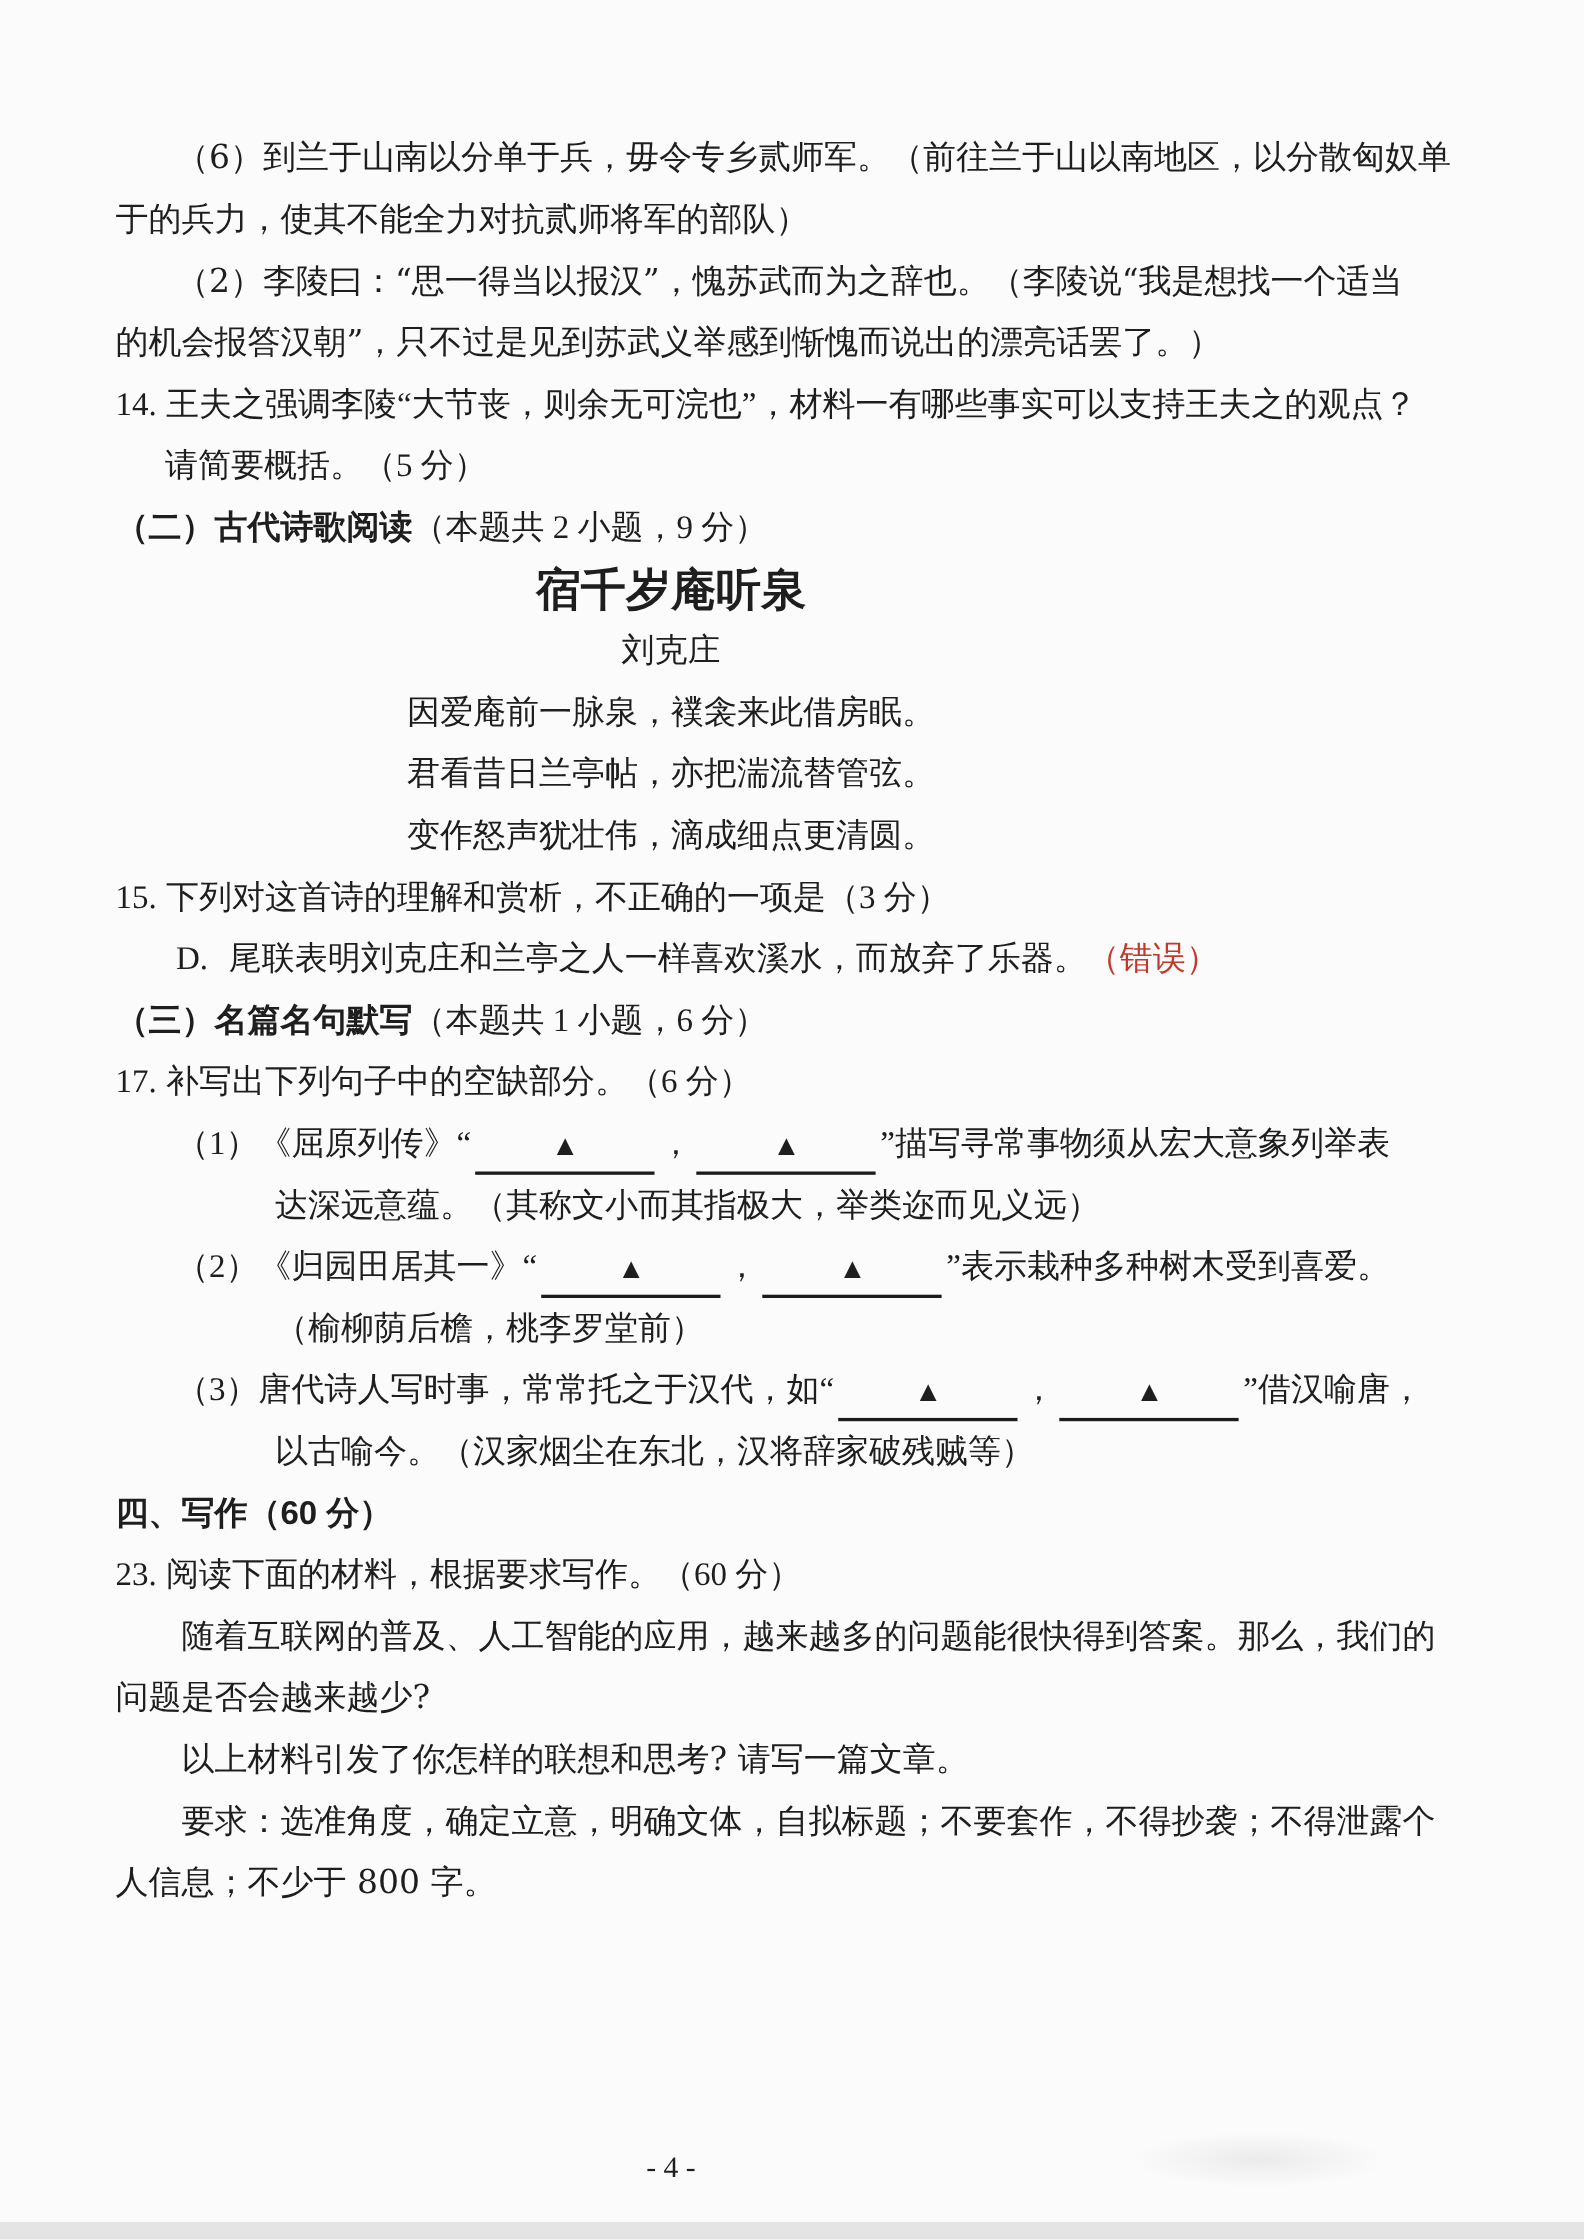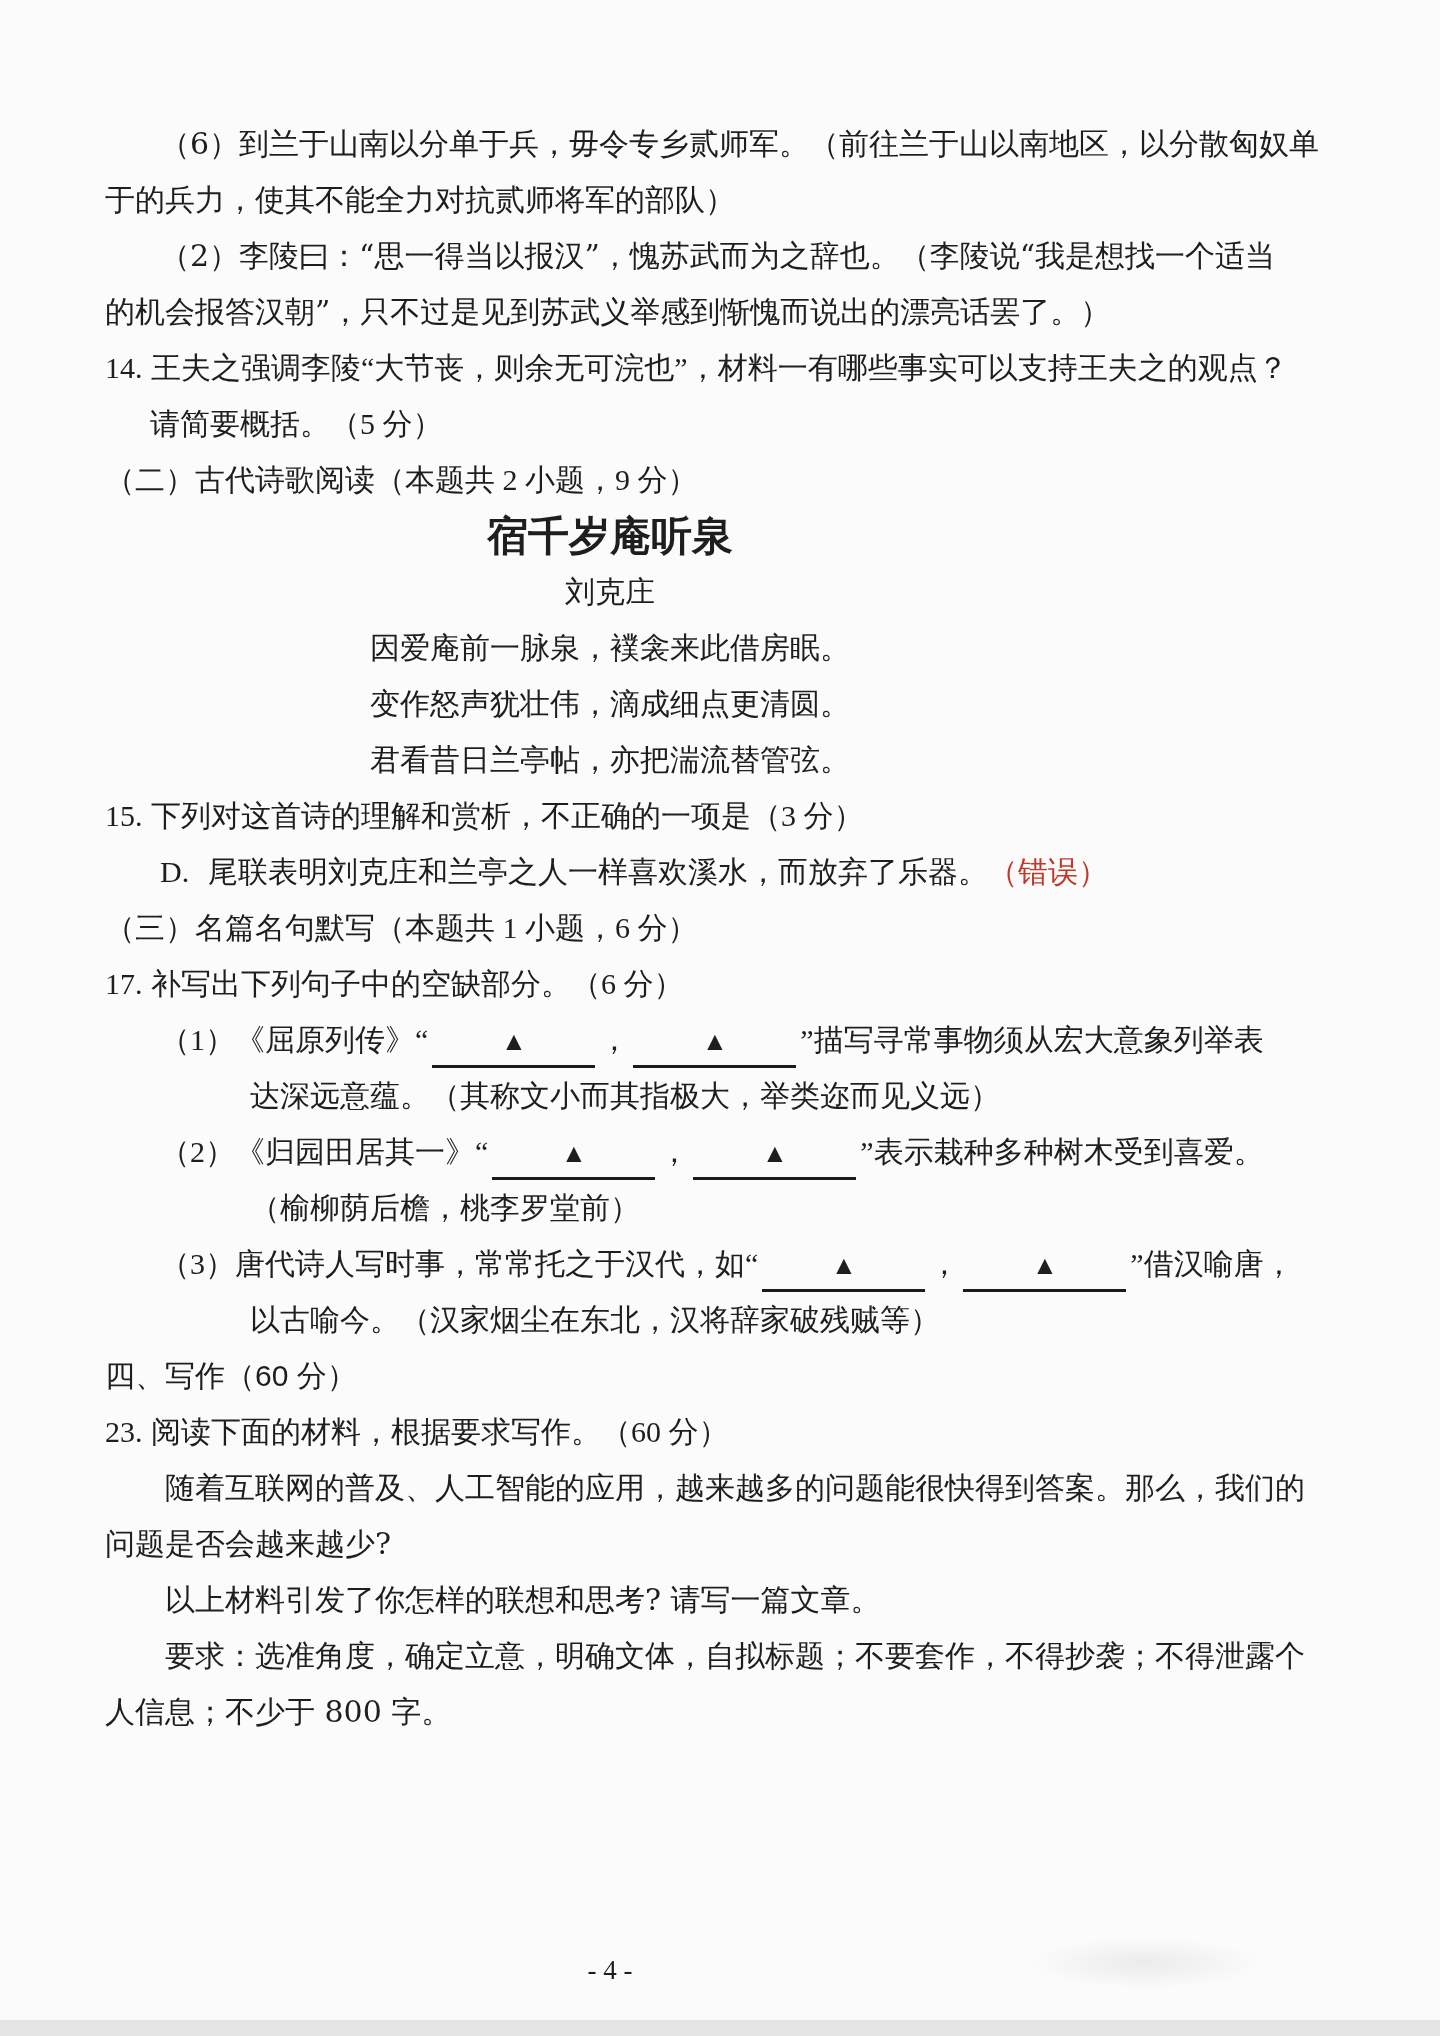--- a/index.html
+++ b/index.html
@@ -6,21 +6,21 @@
   .page{position:relative;width:1440px;height:2036px;background:#fbfbfb;overflow:hidden;
         color:#1e1e1e;font-family:"Liberation Serif","DejaVu Serif",serif;}
   .content{position:absolute;left:105px;top:116px;width:1310px;font-size:30px;}
   .line{height:56px;line-height:56px;white-space:nowrap;}
   .num{display:inline-block;min-width:46px;}
   .dnum{display:inline-block;min-width:48px;}
   .ind45{padding-left:45px;}
   .ind55{padding-left:55px;}
   .ind60{padding-left:60px;}
   .ind145{padding-left:145px;}
-  .hdr{font-family:"Liberation Sans","DejaVu Sans",sans-serif;font-weight:normal;}
+  .hdr{font-family:"Liberation Sans","DejaVu Sans",sans-serif;font-weight:bold;}
   .center-block{width:1010px;text-align:center;}
   .poem-title{font-family:"Liberation Sans","DejaVu Sans",sans-serif;font-weight:bold;font-size:41px;}
   .kai{font-family:"DejaVu Serif","Liberation Serif",serif;}
   .red{color:#c0392b;}
   .blank{display:inline-block;width:163px;border-bottom:3px solid #1b1b1b;text-align:center;
          height:40px;line-height:34px;vertical-align:bottom;font-size:26px;margin:0 4px;}
   .footer-line{position:absolute;top:1942px;left:105px;width:1010px;text-align:center;
                font-size:27px;line-height:56px;}
   .scan-strip{position:absolute;left:0;bottom:0;width:1440px;height:16px;background:#e4e4e4;}
   .smudge{position:absolute;left:1030px;top:1938px;width:230px;height:50px;
@@ -39,22 +39,22 @@
 
     <div class="line"><span class="num">14.</span><span>王夫之强调李陵“大节丧，则余无可浣也”，材料一有哪些事实可以支持王夫之的观点？</span></div>
     <div class="line ind45">请简要概括。（5 分）</div>
 
     <div class="line"><span class="hdr">（二）古代诗歌阅读</span><span>（本题共 2 小题，9 分）</span></div>
 
     <div class="center-block">
       <div class="line poem-title">宿千岁庵听泉</div>
       <div class="line kai">刘克庄</div>
       <div class="line kai">因爱庵前一脉泉，襆衾来此借房眠。</div>
+      <div class="line kai">君看昔日兰亭帖，亦把湍流替管弦。</div>
       <div class="line kai">变作怒声犹壮伟，滴成细点更清圆。</div>
-      <div class="line kai">君看昔日兰亭帖，亦把湍流替管弦。</div>
     </div>
 
     <div class="line"><span class="num">15.</span><span>下列对这首诗的理解和赏析，不正确的一项是（3 分）</span></div>
     <div class="line ind55"><span class="dnum">D.</span><span>尾联表明刘克庄和兰亭之人一样喜欢溪水，而放弃了乐器。</span><span class="red">（错误）</span></div>
 
     <div class="line"><span class="hdr">（三）名篇名句默写</span><span>（本题共 1 小题，6 分）</span></div>
 
     <div class="line"><span class="num">17.</span><span>补写出下列句子中的空缺部分。（6 分）</span></div>
 
     <div class="line ind55"><span>（1）《屈原列传》“</span><span class="blank">▲</span><span>，</span><span class="blank">▲</span><span>”描写寻常事物须从宏大意象列举表</span></div>

